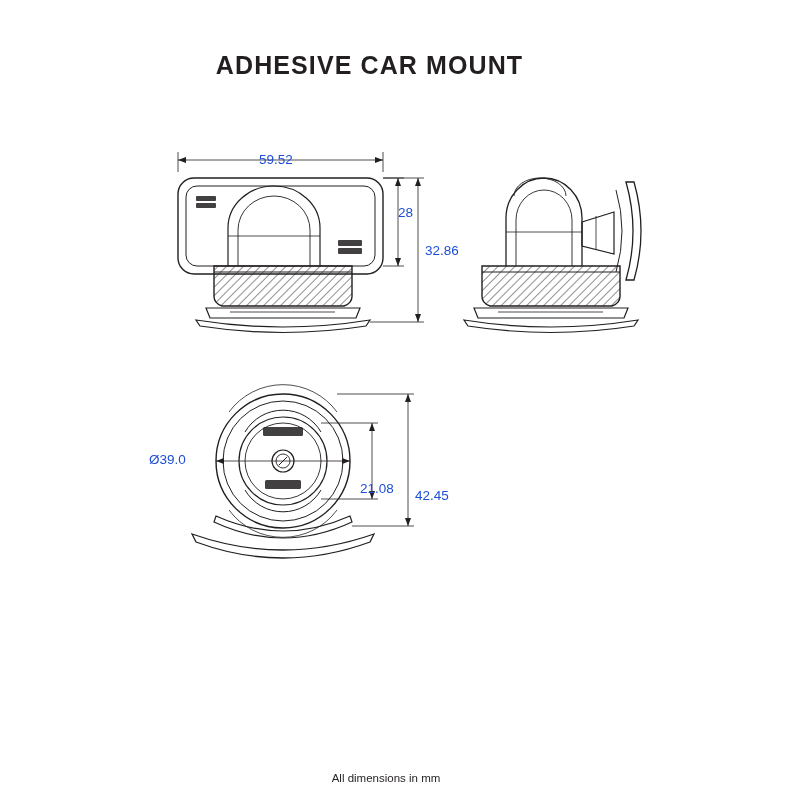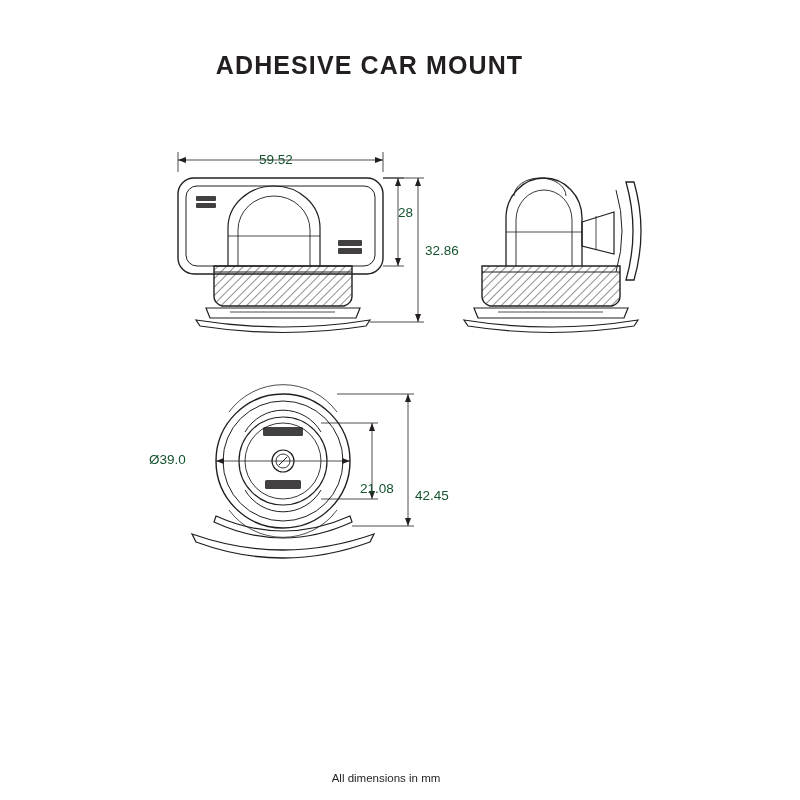--- a/index.html
+++ b/index.html
@@ -41,21 +41,21 @@
     color: #231f20;
   }
   .drawing {
     position: absolute;
     top: 0;
     left: 0;
   }
   .dimlabel {
     position: absolute;
     font-size: 13.5px;
-    color: #14532d;
+    color: #1d4ed8;
     white-space: nowrap;
   }
 </style>
 </head>
 <body>
 
 <div class="page">
 
   <div class="title">ADHESIVE CAR MOUNT</div>
 

